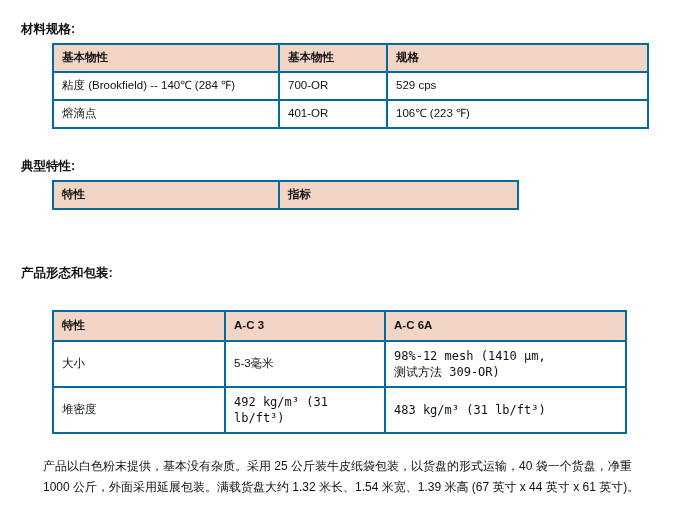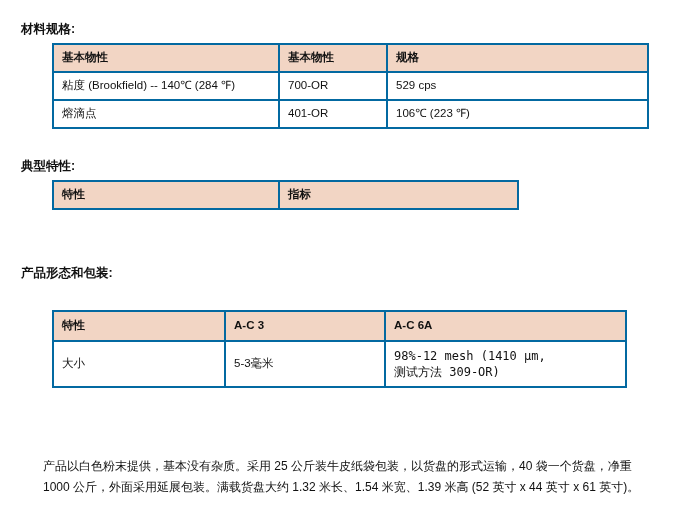--- a/index.html
+++ b/index.html
@@ -152,18 +152,23 @@
         <td>A-C 6A</td>
       </tr>
     </thead>
     <tbody>
       <tr>
         <td>大小</td>
         <td>5-3毫米</td>
         <td class="mono" style="white-space: pre-line;">98%-12 mesh (1410 μm,
 测试方法 309-OR)</td>
       </tr>
+      <tr>
+        <td>堆密度</td>
+        <td class="mono">492 kg/m³ (31 lb/ft³)</td>
+        <td class="mono">483 kg/m³ (31 lb/ft³)</td>
+      </tr>
     </tbody>
   </table>
 
-  <div id="footer">产品以白色粉末提供，基本没有杂质。采用 25 公斤装牛皮纸袋包装，以货盘的形式运输，40 袋一个货盘，净重 1000 公斤，外面采用延展包装。满载货盘大约 1.32 米长、1.54 米宽、1.39 米高 (52 英寸 x 44 英寸 x 61 英寸)。</div>
+  <div id="footer">产品以白色粉末提供，基本没有杂质。采用 25 公斤装牛皮纸袋包装，以货盘的形式运输，40 袋一个货盘，净重 1000 公斤，外面采用延展包装。满载货盘大约 1.32 米长、1.54 米宽、1.39 米高 (67 英寸 x 44 英寸 x 61 英寸)。</div>
 
 </div>
 
 </body></html>

